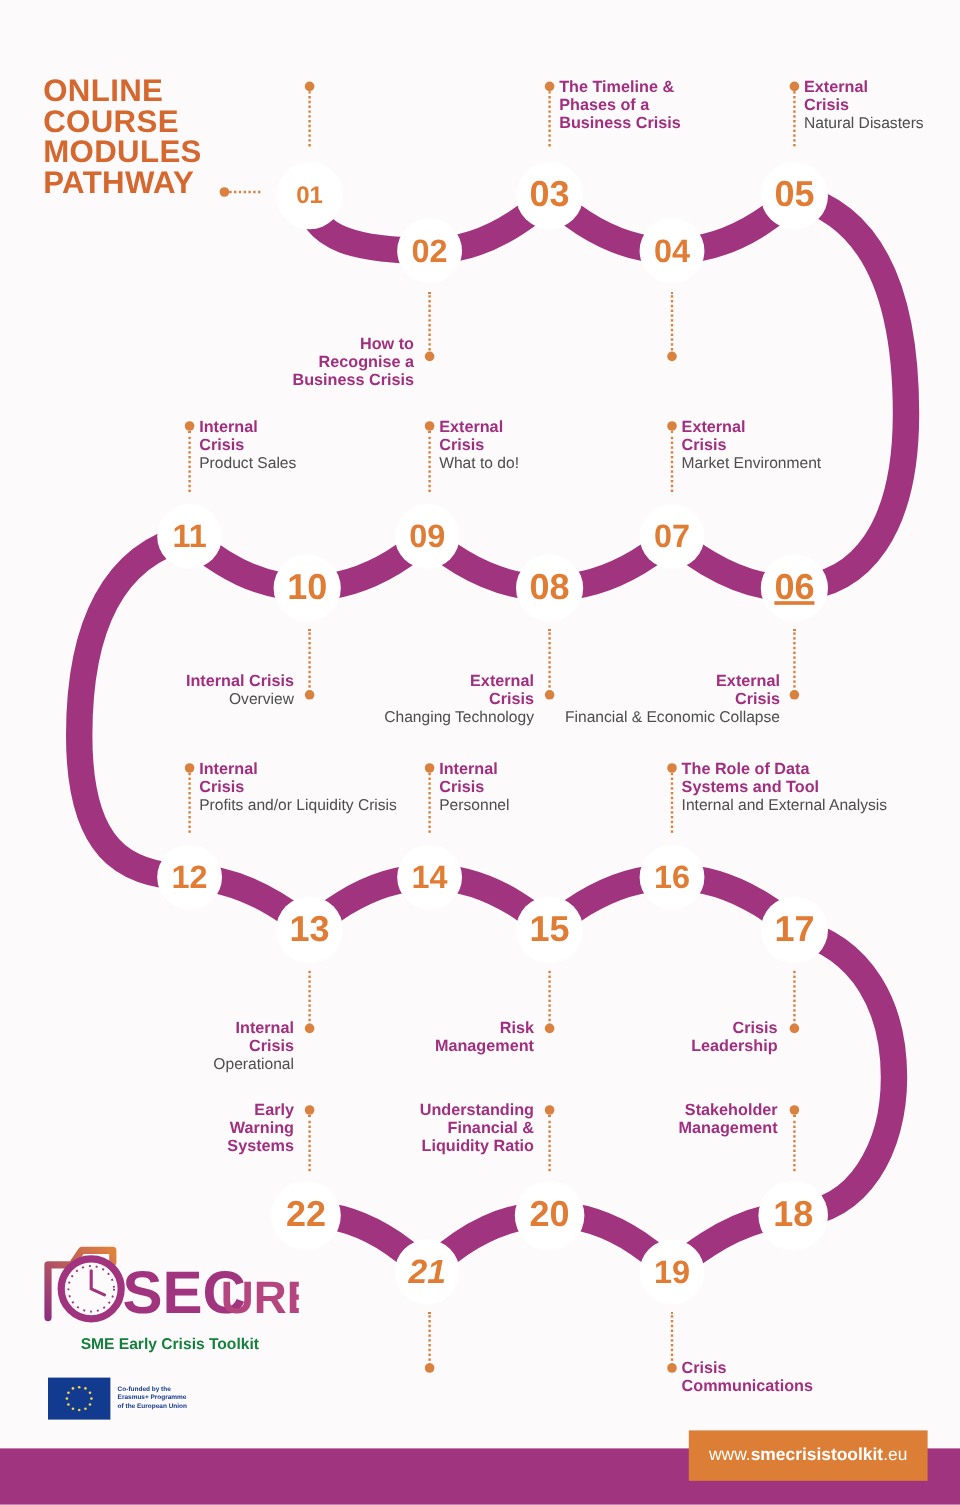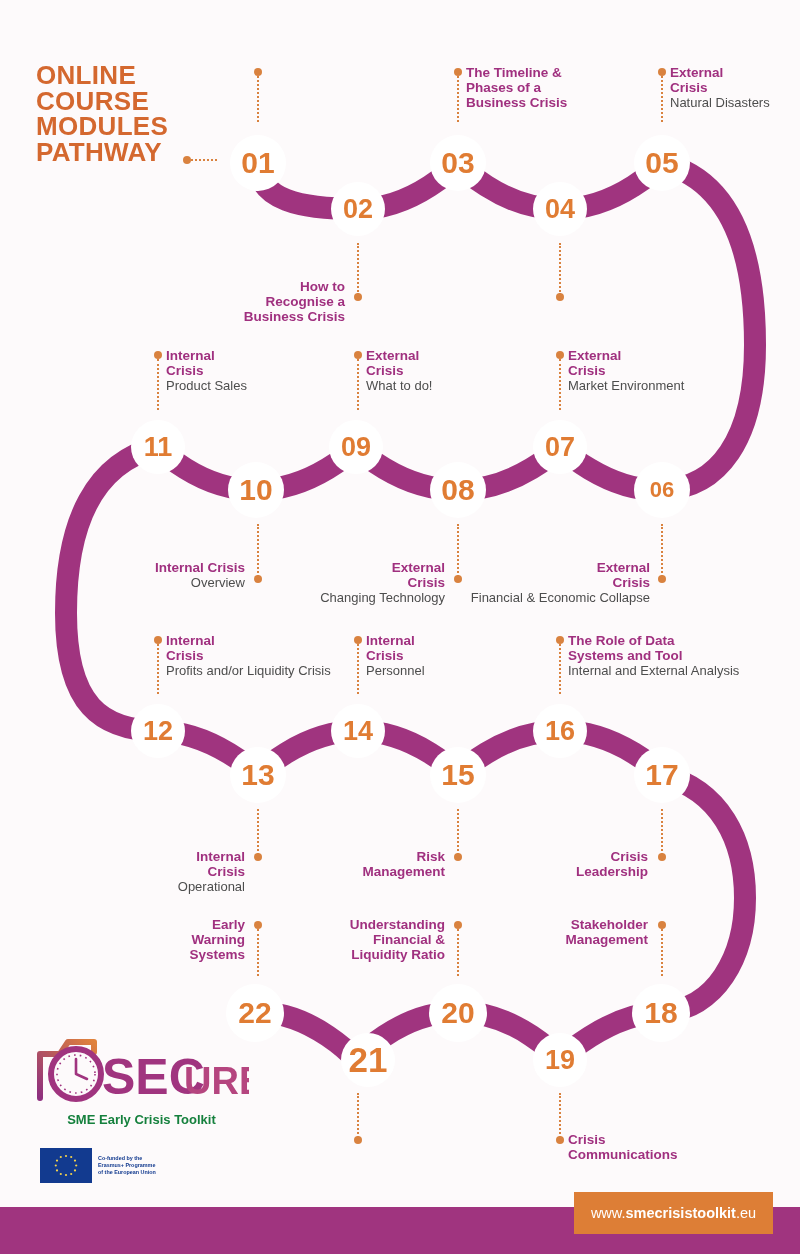--- a/index.html
+++ b/index.html
@@ -110,37 +110,37 @@
   <div class="title">
     <div>ONLINE</div>
     <div>COURSE</div>
     <div>MODULES</div>
     <div>PATHWAY</div>
   </div>
 
   <div class="hdot" style="left:183px;top:156px;"></div>
   <div class="hstalk" style="left:191px;top:159px;width:26px;"></div>
 
-  <div class="node" style="left:230px;top:135px;width:56px;height:56px;font-size:30px;">
+  <div class="node" style="left:230px;top:135px;width:56px;height:56px;font-size:20px;">
       <span>01</span>
     </div>
   <div class="node" style="left:331px;top:182px;width:54px;height:54px;font-size:27px;">
       <span>02</span>
     </div>
   <div class="node" style="left:430px;top:135px;width:56px;height:56px;font-size:30px;">
       <span>03</span>
     </div>
   <div class="node" style="left:533px;top:182px;width:54px;height:54px;font-size:27px;">
       <span>04</span>
     </div>
   <div class="node" style="left:634px;top:135px;width:56px;height:56px;font-size:30px;">
       <span>05</span>
     </div>
 
-  <div class="node" style="left:634px;top:462px;width:56px;height:56px;font-size:22px;">
+  <div class="node" style="left:634px;top:462px;width:56px;height:56px;font-size:30px;text-decoration:underline;">
       <span>06</span>
     </div>
   <div class="node" style="left:533px;top:420px;width:54px;height:54px;font-size:27px;">
       <span>07</span>
     </div>
   <div class="node" style="left:430px;top:462px;width:56px;height:56px;font-size:30px;">
       <span>08</span>
     </div>
   <div class="node" style="left:329px;top:420px;width:54px;height:54px;font-size:27px;">
       <span>09</span>
@@ -173,21 +173,21 @@
 
   <div class="node" style="left:632px;top:984px;width:58px;height:58px;font-size:30px;">
       <span>18</span>
     </div>
   <div class="node" style="left:533px;top:1033px;width:54px;height:54px;font-size:27px;">
       <span>19</span>
     </div>
   <div class="node" style="left:429px;top:984px;width:58px;height:58px;font-size:30px;">
       <span>20</span>
     </div>
-  <div class="node" style="left:341px;top:1033px;width:54px;height:54px;font-size:35px;">
+  <div class="node" style="left:329px;top:1033px;width:54px;height:54px;font-size:28px;font-style:italic;">
       <span>21</span>
     </div>
   <div class="node" style="left:226px;top:984px;width:58px;height:58px;font-size:30px;">
       <span>22</span>
     </div>
 
   <div class="dot" style="left:254px;top:68px;"></div>
   <div class="stalk" style="left:257px;top:76px;height:46px;"></div>
 
   <div class="dot" style="left:354px;top:293px;"></div>

